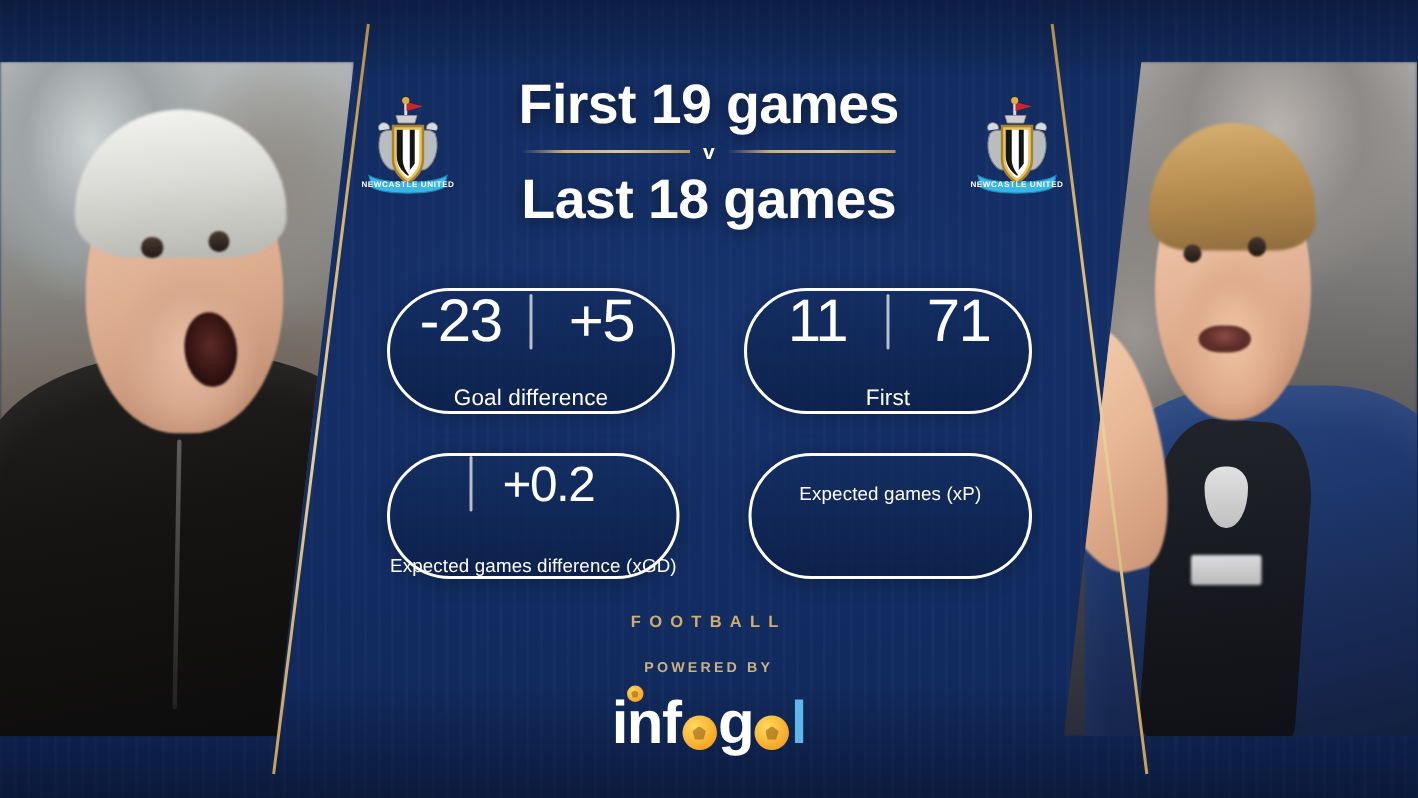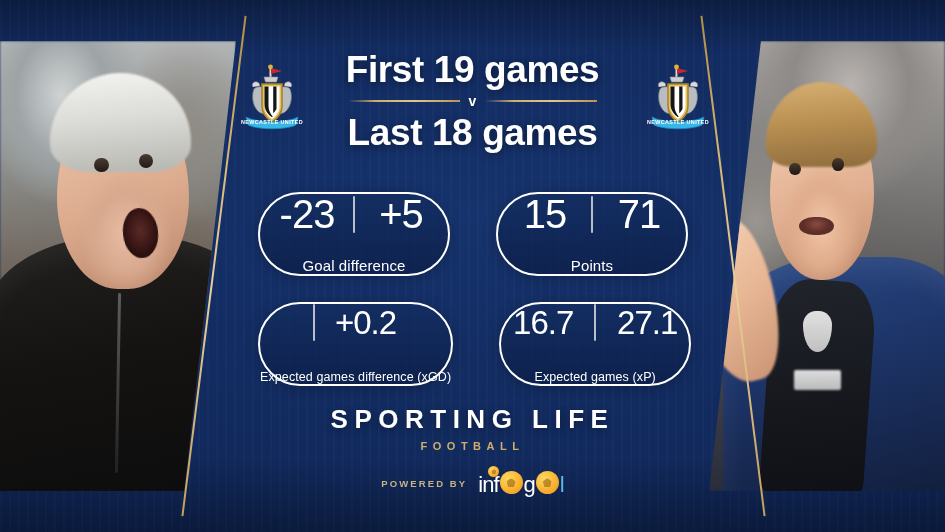--- a/index.html
+++ b/index.html
@@ -183,24 +183,24 @@
   
   .footer{position:absolute;left:0;right:0;top:404px;text-align:center;}
   .sl-main{
     font-size:26px;font-weight:700;color:#ffffff;letter-spacing:6.5px;
     text-shadow:0 2px 8px rgba(0,0,0,.4);
   }
   .sl-sub{
     margin-top:5px;font-size:11px;font-weight:700;color:#cfae6d;letter-spacing:5.5px;
   }
   .powered{
-    margin-top:19px;display:flex;align-items:center;justify-content:center;gap:11px;
+    margin-top:19px;display:flex;align-items:center;justify-content:center;gap:11px;flex-direction:column;
   }
   .pb{font-size:9.5px;font-weight:700;color:#c9b283;letter-spacing:2.1px;}
-  .logo{display:flex;align-items:flex-end;font-size:22px;font-weight:400;line-height:1;letter-spacing:-1px;position:relative;}
+  .logo{display:flex;align-items:flex-end;font-size:40px;font-weight:700;line-height:1;letter-spacing:-1px;position:relative;}
   .logo .w{color:#ffffff;}
   .logo .b{color:#5bb8e8;}
   .ball{
     display:inline-block;width:23px;height:23px;border-radius:50%;
     background:radial-gradient(circle at 35% 32%, #ffd95e 0%, #f9b233 55%, #e8941c 100%);
     position:relative;margin:0 1px 2px;
   }
   .ball::before{
     content:"";position:absolute;left:50%;top:50%;width:9px;height:9px;
     transform:translate(-50%,-50%);background:#8a5a12;opacity:.55;
@@ -310,48 +310,42 @@
       <div class="pill">
         <div class="vals">
           <span class="v">-23</span>
           <span class="sep"></span>
           <span class="v">+5</span>
         </div>
         <div class="lbl">Goal difference</div>
       </div>
       <div class="pill">
         <div class="vals">
-          <span class="v">15</span>
+          <span class="v">11</span>
           <span class="sep"></span>
           <span class="v">71</span>
         </div>
-        <div class="lbl">Points</div>
+        <div class="lbl">First</div>
       </div>
     </div>
     <div class="stat-row">
       <div class="pill small">
         <div class="vals">
           <span class="sep"></span>
           <span class="v">+0.2</span>
         </div>
         <div class="lbl">Expected games difference (xGD)</div>
       </div>
       <div class="pill small">
-        <div class="vals">
-          <span class="v">16.7</span>
-          <span class="sep"></span>
-          <span class="v">27.1</span>
-        </div>
         <div class="lbl">Expected games (xP)</div>
       </div>
     </div>
   </div>
 
   <div class="footer">
-    <div class="sl-main">SPORTING LIFE</div>
     <div class="sl-sub">FOOTBALL</div>
     <div class="powered">
       <span class="pb">POWERED BY</span>
       <span class="logo">
         <span class="ball tiny"></span>
         <span class="w">inf</span>
         <span class="ball"></span>
         <span class="w">g</span>
         <span class="ball"></span>
         <span class="b">l</span>

